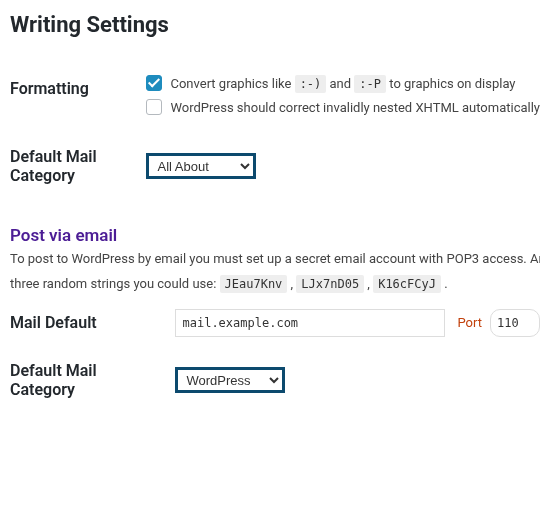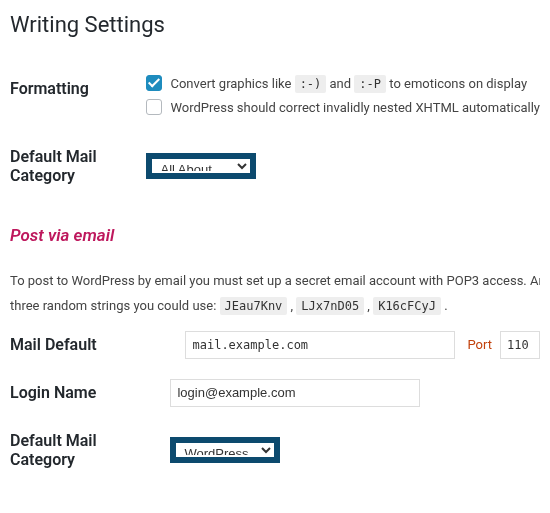--- a/index.html
+++ b/index.html
@@ -7,30 +7,29 @@
       font-family: -apple-system, BlinkMacSystemFont, "Segoe UI", Roboto, sans-serif;
       font-size: 13px;
       color: #444;
       background: #fff;
       padding: 12px 10px 10px 10px;
       width: 550px;
       overflow: hidden;
     }
     h1.page-title {
       font-size: 22px;
-      font-weight: 400;
+      font-weight: 700;
       color: #23282d;
       margin-bottom: 28px;
     }
     h2.section-title {
       font-size: 17px;
       font-weight: 600;
-      color: #be185d;
-      margin: 26px 0 26px 0;
-      font-style: italic;
+      color: #4c1d95;
+      margin: 26px 0 4px 0;
     }
     .form-table { width: 100%; border-collapse: collapse; }
     .form-table tr { vertical-align: top; }
     .form-table th {
       width: 200px;
       text-align: left;
       font-weight: 600;
       font-size: 16px;
       color: #23282d;
       padding: 14px 10px 14px 0;
@@ -70,39 +69,39 @@
       font-family: "Menlo", "Consolas", monospace;
       font-size: 12px;
       background: #eee;
       padding: 2px 5px;
       border-radius: 2px;
       color: #333;
     }
     select {
       font-size: 13px;
       padding: 2px 4px;
-      border: 6px solid #0c4a6e;
+      border: 3px solid #0c4a6e;
       background: #fff;
       color: #333;
       height: 26px;
     }
     select.wider { min-width: 110px; }
     input[type="text"] {
       font-size: 13px;
       padding: 4px 6px;
       border: 1px solid #ddd;
       background: #fff;
       color: #333;
       height: 28px;
     }
     input.mono { font-family: "Menlo","Consolas",monospace; font-size: 12px; }
     .mail-server-row { display: flex; align-items: center; gap: 8px; }
-    .mail-server-row input.server { width: 270px; margin-left: 15px; }
+    .mail-server-row input.server { width: 270px; }
     .mail-server-row .port-label { font-size: 13px; color: #c2410c; margin-left: 4px;}
-    .mail-server-row input.port { width: 40px; }
+    .mail-server-row input.port { width: 50px; border-radius: 10px; }
     .reg-input { width: 250px; }
     p.desc {
       font-size: 13px;
       color: #444;
       line-height: 1.6;
       margin-bottom: 4px;
       white-space: nowrap;
       overflow: hidden;
     }
   </style>
@@ -112,21 +111,21 @@
 <h1 class="page-title">Writing Settings</h1>
 
 <table class="form-table">
   <tbody>
       <tr>
     <th>Formatting</th>
     <td>
       <div class="checkbox-row">
         <input type="checkbox" checked="" style="">
         <label>
-          <span>Convert graphics like </span><code>:-)</code><span> and </span><code>:-P</code><span> to emoticons on display</span>
+          <span>Convert graphics like </span><code>:-)</code><span> and </span><code>:-P</code><span> to graphics on display</span>
         </label>
       </div>
       <div class="checkbox-row">
         <input type="checkbox" style="">
         <label>WordPress should correct invalidly nested XHTML automatically</label>
       </div>
     </td>
   </tr>
   <tr>
     <th>Default Mail Category</th>
@@ -152,24 +151,20 @@
     <th>Mail Default</th>
     <td>
       <div class="mail-server-row">
         <input type="text" class="mono server" value="mail.example.com" style="">
         <span class="port-label">Port</span>
         <input type="text" class="mono port" value="110" style="">
       </div>
     </td>
   </tr>
   <tr>
-    <th>Login Name</th>
-    <td><input type="text" class="reg-input" value="login@example.com" style=""></td>
-  </tr>
-  <tr>
     <th>Default Mail Category</th>
     <td>
       <select class="wider">
         <option>WordPress</option>
       </select>
     </td>
   </tr>
 </tbody>
   </table>
 

